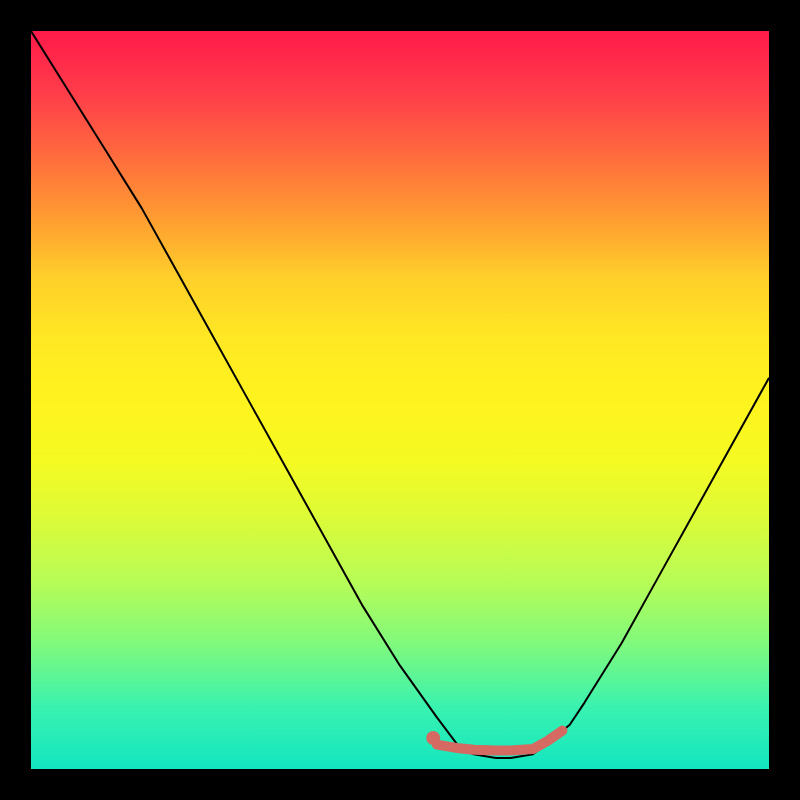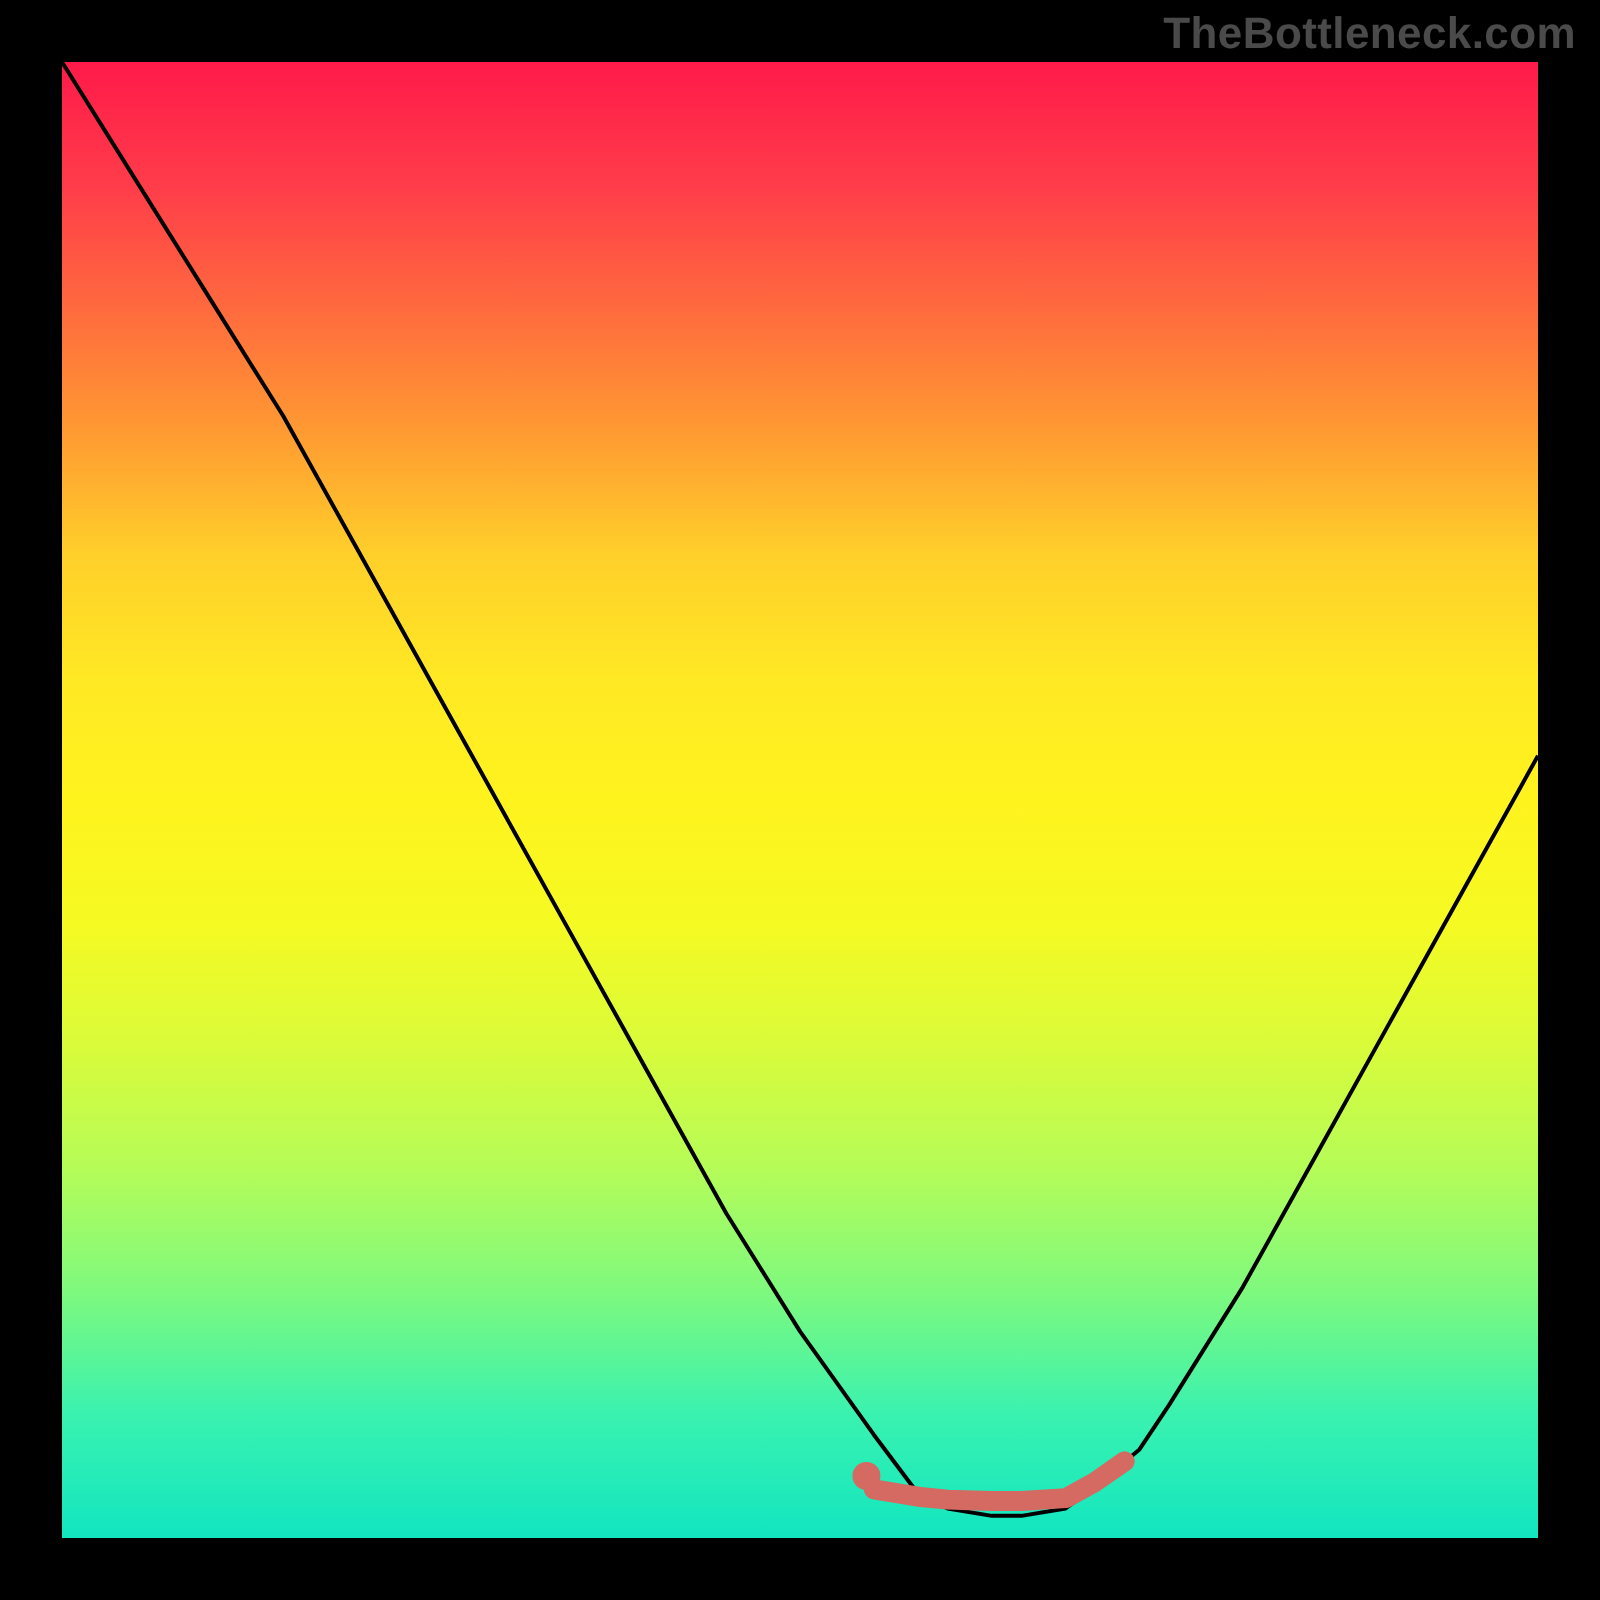--- a/index.html
+++ b/index.html
@@ -27,21 +27,20 @@
     top: 31px;
     width: 738px;
     height: 738px;
   }
   .plot svg { display: block; }
 </style>
 </head>
 <body>
 
 <div class="frame">
-  <div class="watermark">TheBottleneck.com</div>
   <div class="plot">
     <svg id="chart-svg" width="738" height="738" viewBox="0 0 738 738" preserveAspectRatio="none">
         <defs>
           <linearGradient id="bg-grad" x1="0" y1="0" x2="0" y2="1">
             <stop offset="0%" stop-color="#ff1a4a"></stop>
             <stop offset="8.333333333333332%" stop-color="#ff3c4a"></stop>
             <stop offset="16.666666666666664%" stop-color="#ff6a3e"></stop>
             <stop offset="25%" stop-color="#ff9a32"></stop>
             <stop offset="33.33333333333333%" stop-color="#ffcf2a"></stop>
             <stop offset="41.66666666666667%" stop-color="#ffe824"></stop>

